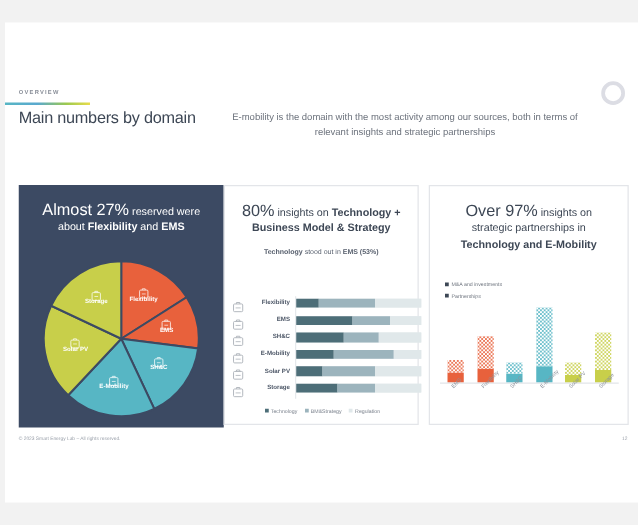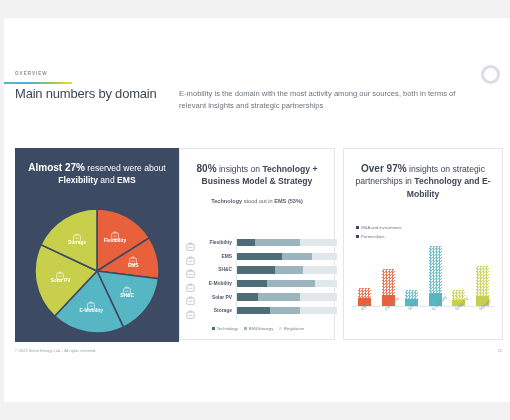--- a/index.html
+++ b/index.html
@@ -8,35 +8,35 @@
   #page{position:absolute;left:4px;top:18px;width:510px;height:384px;background:#ffffff;}
 
   
   .eyebrow{position:absolute;left:11px;top:53px;font-size:4.6px;letter-spacing:1.0px;
            color:#8a8f99;font-weight:700;}
   .accent-line{position:absolute;left:0;top:64px;width:68px;height:1.6px;
        background:linear-gradient(to right,#57b6c4 0%,#5aa9cf 38%,#9cc94f 72%,#e8dc4b 100%);}
   .title{position:absolute;left:11px;top:69px;width:150px;font-size:13px;line-height:14.5px;
          color:#3d4755;font-weight:400;letter-spacing:-0.2px;}
   .intro{position:absolute;left:175px;top:70px;width:290px;font-size:7.6px;line-height:11.8px;
-         color:#6d737d;}
+         color:#6d737d;text-align:center;}
   .logo-ring{position:absolute;right:14px;top:47px;width:19px;height:19px;border-radius:50%;
              border:3px solid #dcdde4;box-sizing:border-box;}
 
   
   .panel{position:absolute;top:130px;height:192px;box-sizing:border-box;}
   #panel-left{left:11px;width:164px;background:#3c4a63;}
   #panel-mid{left:175px;width:156px;background:#ffffff;border-left:1px solid #e3e5e9;
              border-right:1px solid #e3e5e9;border-top:1px solid #e3e5e9;border-bottom:1px solid #e3e5e9;}
   #panel-right{left:339px;width:160px;background:#ffffff;border:1px solid #e3e5e9;}
 
   .panel-head{text-align:center;color:#ffffff;font-size:8.6px;line-height:12.4px;
               padding:14px 11px 0 11px;font-weight:400;}
   .panel-head b{font-weight:700;}
-  .panel-head .big{font-size:10px;font-weight:700;}
+  .panel-head .big{font-size:13px;font-weight:400;}
   .panel-head-dark{color:#3d4755;}
   .sub-note{text-align:center;font-size:5.6px;line-height:8px;color:#58606e;margin-top:9px;}
   .sub-note b{font-weight:700;}
 
   
   #pie-wrap{position:absolute;left:30px;top:190px;width:126px;height:126px;}
   #pie{position:absolute;left:0;top:0;width:126px;height:126px;}
   .pie-lbl{position:absolute;color:#ffffff;font-size:4.9px;font-weight:700;white-space:nowrap;}
   .pie-ico{position:absolute;color:#ffffff;opacity:.82;}
 

